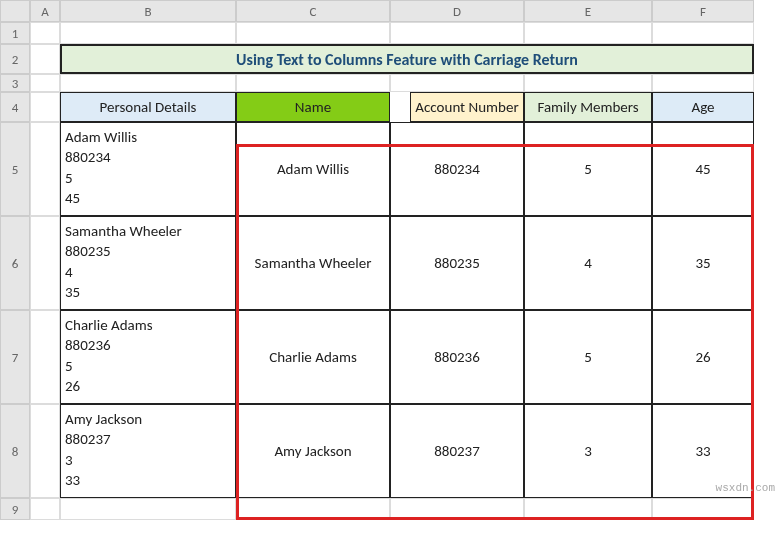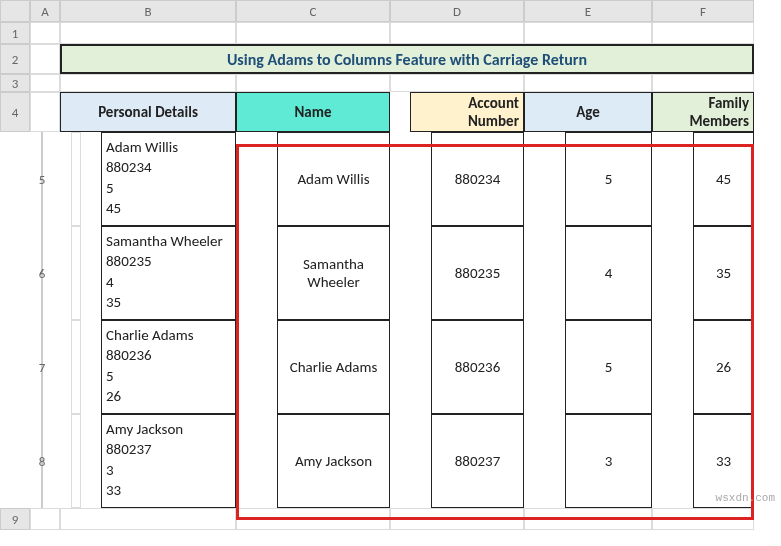--- a/index.html
+++ b/index.html
@@ -33,42 +33,42 @@
     padding: 1px 4px;
     display: flex;
     align-items: center;
     min-height: 22px;
     background: #fff;
   }
   .row1 { min-height: 22px; }
   .row2 { min-height: 30px; }
   .row3 { min-height: 18px; }
   .row4 { min-height: 30px; }
-  .row5, .row6, .row7, .row8 { min-height: 94px; margin-left: 41px; }
+  .row5, .row6, .row7, .row8 { min-height: 94px; }
   .row9 { min-height: 22px; }
 
   .title-band {
     background: #e2f0d9;
     border: 2px solid #222;
     font-weight: bold;
     font-size: 16px;
     color: #1f4e79;
     justify-content: center;
     text-align: center;
   }
   .hdr-b { background: #deebf7; }
-  .hdr-c { background: #5eead4; }
+  .hdr-c { background: #84cc16; }
   .hdr-d { background: #fff2cc; margin-left: 20px; }
   .hdr-e { background: #e2f0d9; }
   .hdr-f { background: #ddebf7; }
   .th {
-    font-weight: bold;
+    font-weight: normal;
     font-size: 15px;
     justify-content: center;
-    text-align: right;
+    text-align: center;
     border: 1.5px solid #222;
   }
   .td {
     border: 1.5px solid #222;
     font-size: 15px;
   }
   .tdc { justify-content: center; text-align: center; }
   .multi {
     align-items: flex-start;
     white-space: pre-line;
@@ -110,37 +110,37 @@
   <div class="rowhdr row1">1</div>
   <div class="cell row1"></div>
   <div class="cell row1"></div>
   <div class="cell row1"></div>
   <div class="cell row1"></div>
   <div class="cell row1"></div>
   <div class="cell row1"></div>
 
   <div class="rowhdr row2">2</div>
   <div class="cell row2"></div>
-  <div class="cell row2 title-band" style="grid-column: span 5">Using Adams to Columns Feature with Carriage Return</div>
+  <div class="cell row2 title-band" style="grid-column: span 5">Using Text to Columns Feature with Carriage Return</div>
 
   <div class="rowhdr row3">3</div>
   <div class="cell row3"></div>
   <div class="cell row3"></div>
   <div class="cell row3"></div>
   <div class="cell row3"></div>
   <div class="cell row3"></div>
   <div class="cell row3"></div>
 
   <div class="rowhdr row4">4</div>
   <div class="cell row4"></div>
   <div class="cell row4 th hdr-b">Personal Details</div>
   <div class="cell row4 th hdr-c">Name</div>
   <div class="cell row4 th hdr-d">Account Number</div>
+  <div class="cell row4 th hdr-e">Family Members</div>
   <div class="cell row4 th hdr-f">Age</div>
-  <div class="cell row4 th hdr-e">Family Members</div>
 
   <div class="rowhdr row5">5</div>
   <div class="cell row5"></div>
   <div class="cell row5 td multi">Adam Willis
 880234
 5
 45</div>
   <div class="cell row5 td tdc">Adam Willis</div>
   <div class="cell row5 td tdc">880234</div>
   <div class="cell row5 td tdc">5</div>

